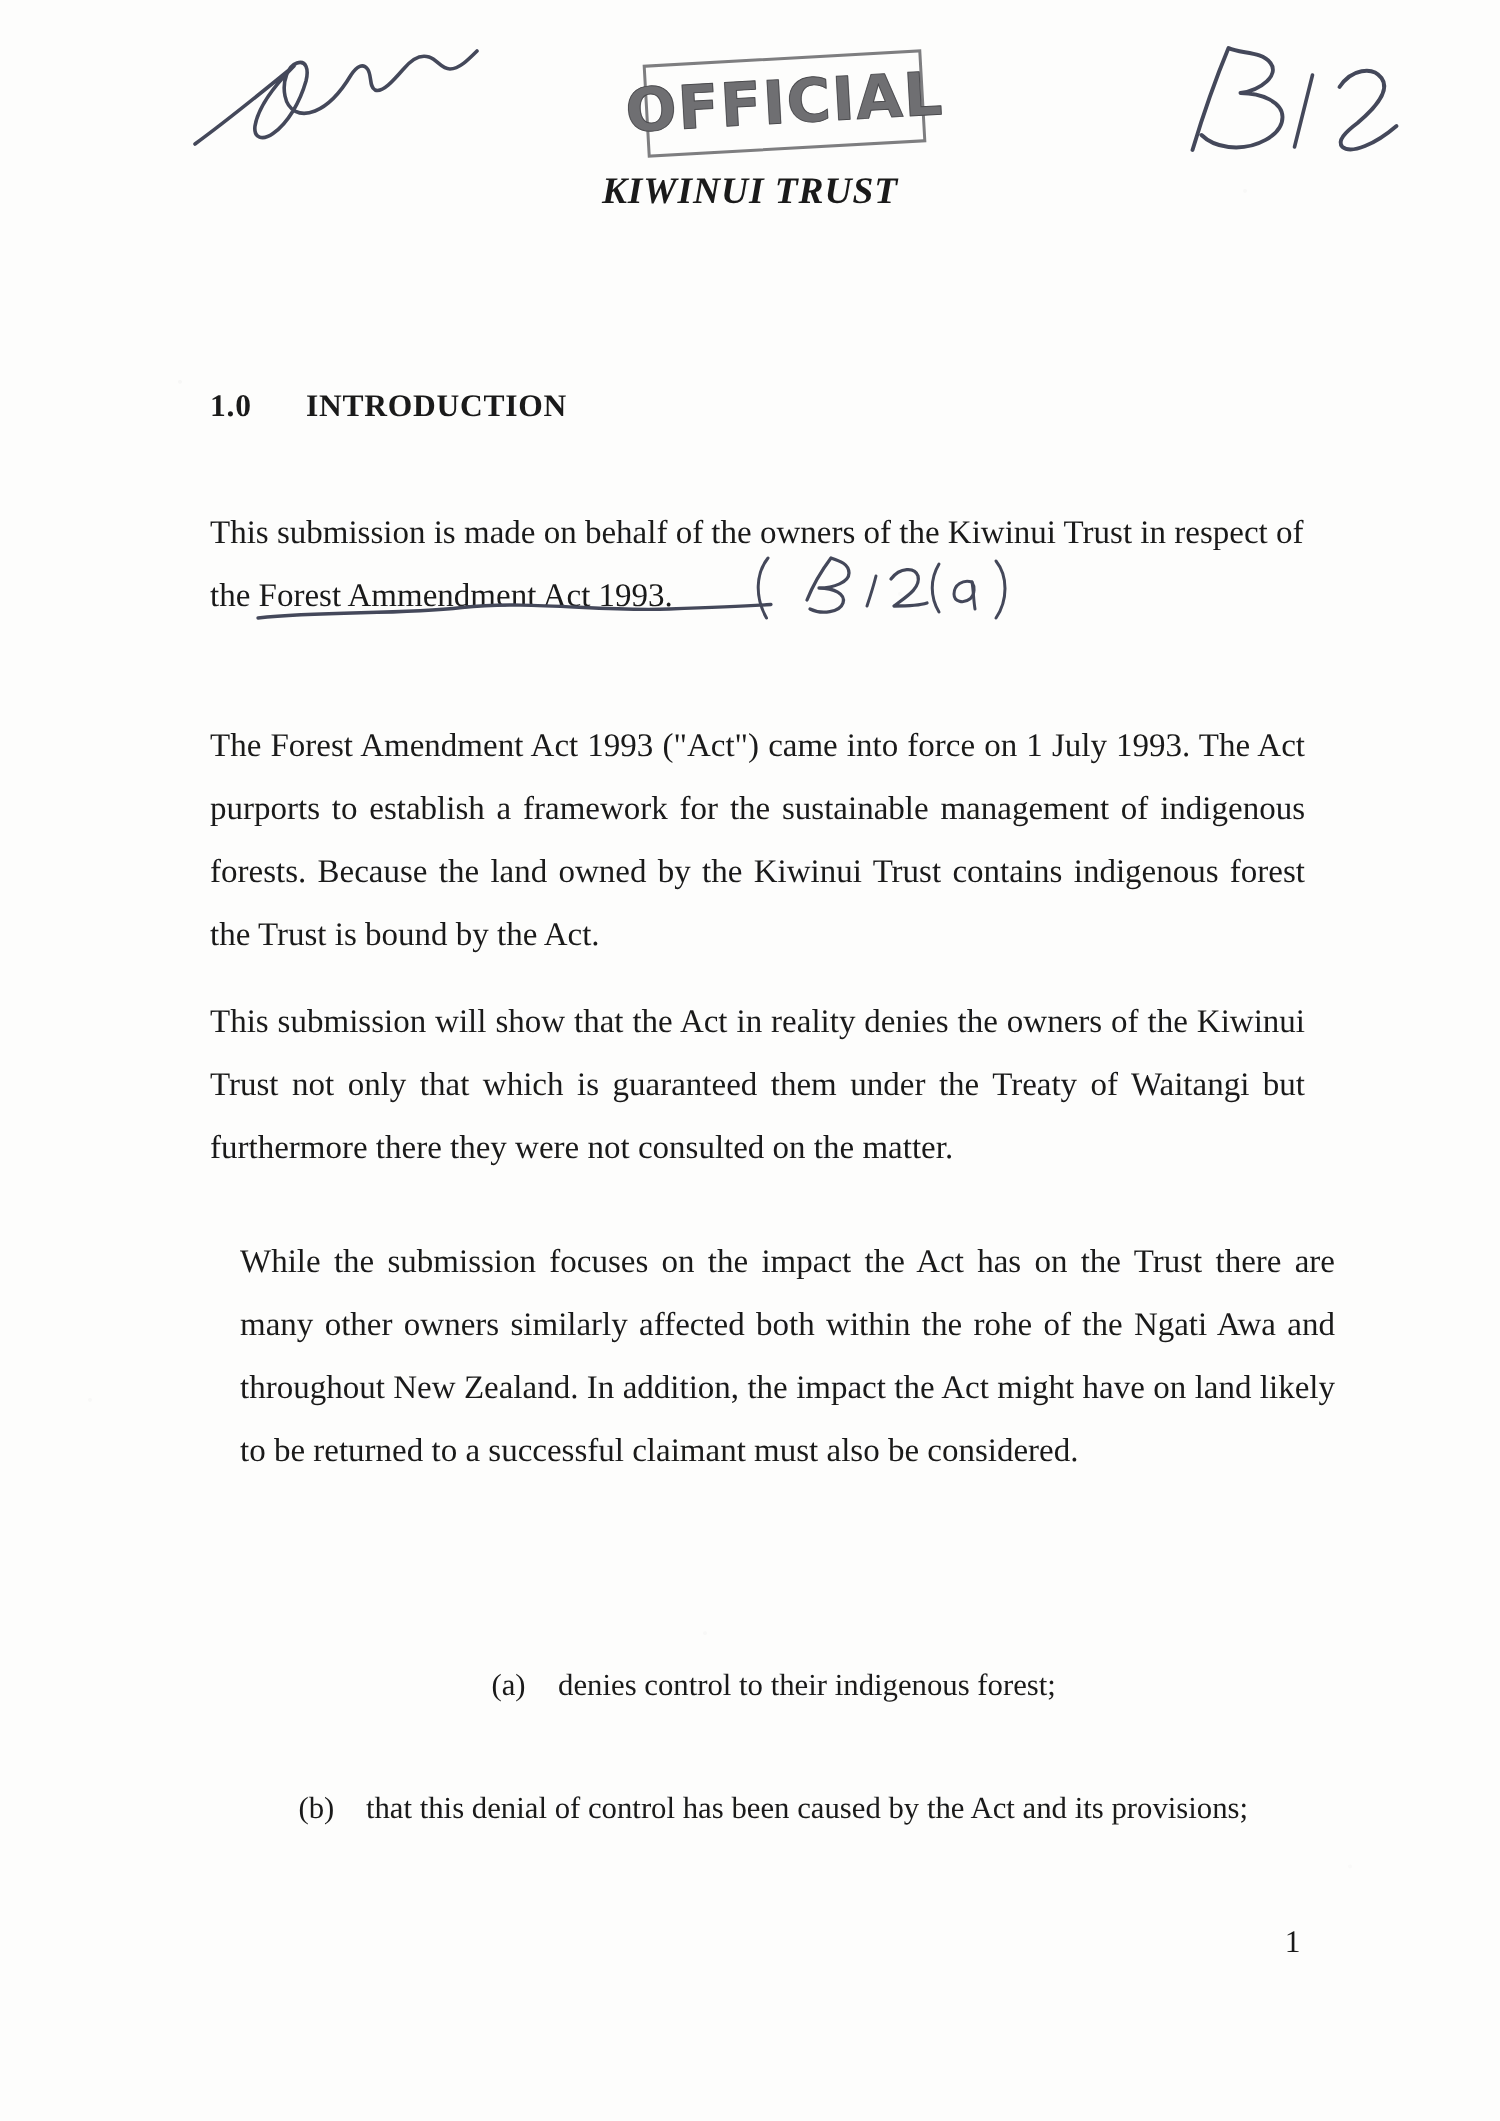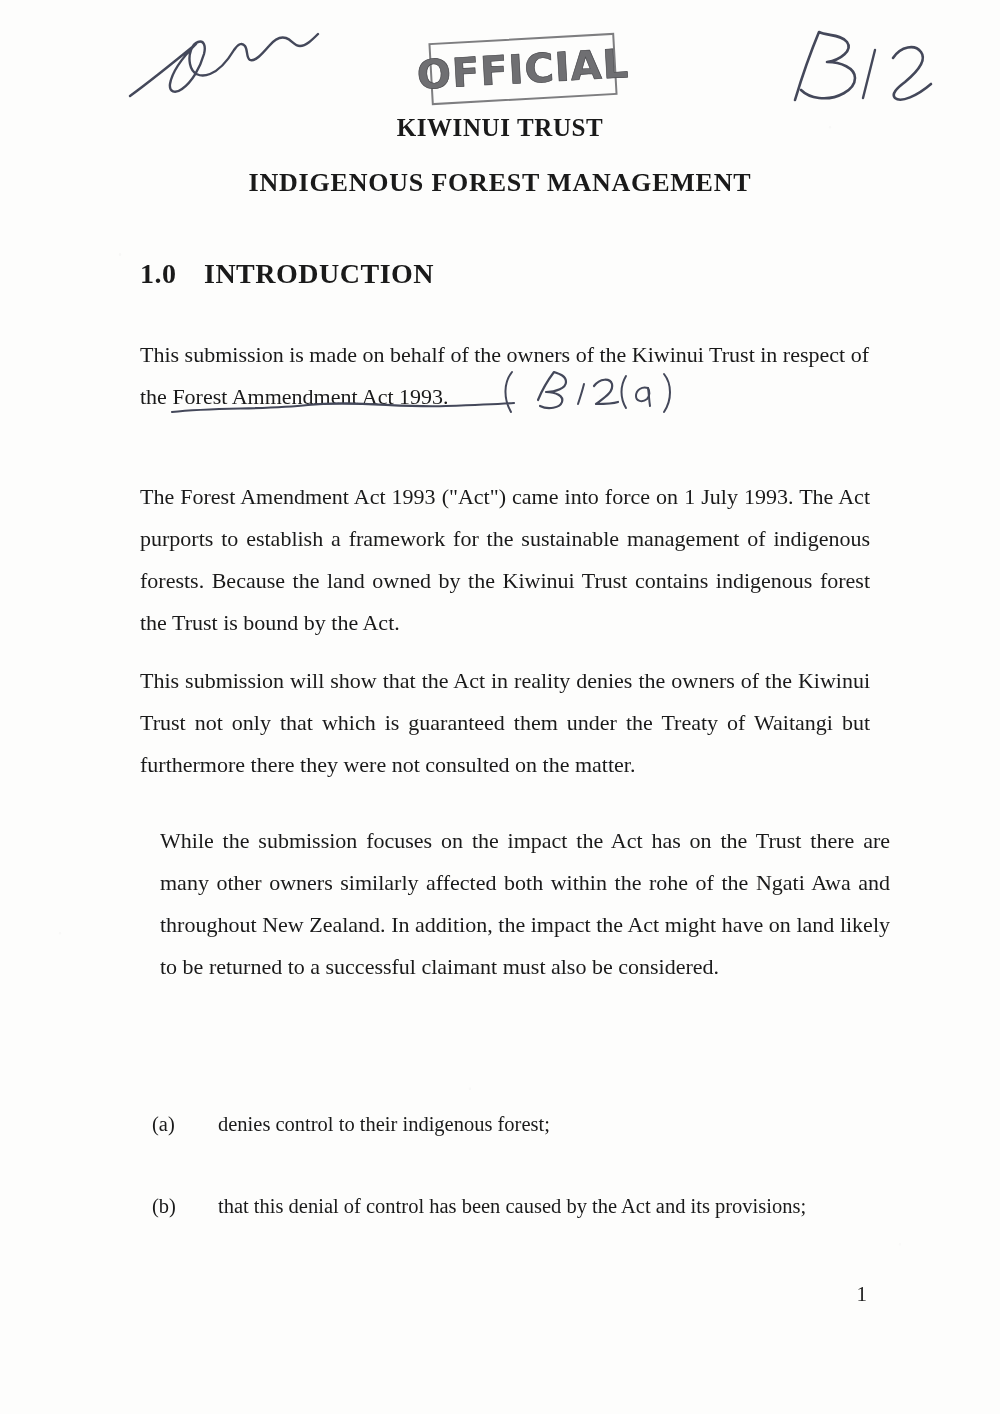--- a/index.html
+++ b/index.html
@@ -96,37 +96,38 @@
   }
 
   
   .doc-title {
     position: absolute;
     left: 0;
     right: 0;
     text-align: center;
     font-weight: bold;
     letter-spacing: 0.6px;
+    font-style: italic;
   }
   .title-main {
     top: 114px;
     font-size: 25px;
   }
   .title-sub {
     top: 168px;
     font-size: 26px;
     letter-spacing: 0.8px;
   }
 
   .section-heading {
     position: absolute;
     left: 140px;
     top: 258px;
     font-weight: bold;
-    font-size: 28px;
+    font-size: 21px;
     letter-spacing: 0.5px;
   }
   .section-number { display: inline-block; width: 64px; }
 
   .body-block {
     position: absolute;
     left: 140px;
     width: 730px;
     font-size: 22px;
     line-height: 42px;
@@ -135,24 +136,25 @@
   }
   .body-block.ragged { text-align: left; }
   .p1 { top: 334px; }
   .p2 { top: 476px; }
   .p3 { top: 660px; }
   .p4 { top: 820px; margin-left: 20px; }
   .p5 { top: 1020px; }
 
   .list-item {
     position: absolute;
-    left: 152px;
+    left: 140px;
     width: 730px;
     font-size: 20.5px;
     line-height: 40px;
+    text-align: center;
   }
   .li-a { top: 1104px; }
   .li-b { top: 1186px; }
   .li-marker { display: inline-block; width: 66px; }
 
   .page-number {
     position: absolute;
     right: 133px;
     top: 1282px;
     font-size: 21px;
@@ -178,21 +180,20 @@
 
   <div class="hand hw-ref-top" title="B 12">
     <svg viewBox="0 0 190 100" preserveAspectRatio="none">
       <path d="M20 86 C 26 66, 34 42, 44 18 C 52 22, 66 20, 72 28 C 78 36, 66 46, 52 48 C 66 48, 80 54, 80 64 C 80 76, 62 86, 44 84 C 36 83, 30 80, 26 76" stroke-width="2.6"></path>
       <path d="M100 36 C 96 52, 92 68, 88 84" stroke-width="2.4"></path>
       <path d="M118 44 C 126 32, 140 30, 146 38 C 152 46, 142 58, 130 68 C 122 74, 116 80, 120 84 C 126 89, 142 82, 156 70" stroke-width="2.6"></path>
     </svg>
   </div>
 
   <div class="doc-title title-main">KIWINUI TRUST</div>
-  <div class="doc-title title-sub">INDIGENOUS FOREST MANAGEMENT</div>
 
   <div class="section-heading">
     <span class="section-number">1.0</span><span>INTRODUCTION</span>
   </div>
 
   <div class="body-block p1 ragged">This submission is made on behalf of the owners of the Kiwinui Trust in respect of the Forest Ammendment Act 1993.</div>
 
   <div class="hand hw-underline" title="hand-drawn underline">
     <svg viewBox="0 0 350 26" preserveAspectRatio="none">
       <path d="M4 16 C 50 11, 96 14, 140 9 C 186 4, 232 12, 278 10 C 306 9, 330 8, 346 7" stroke-width="2.2"></path>

